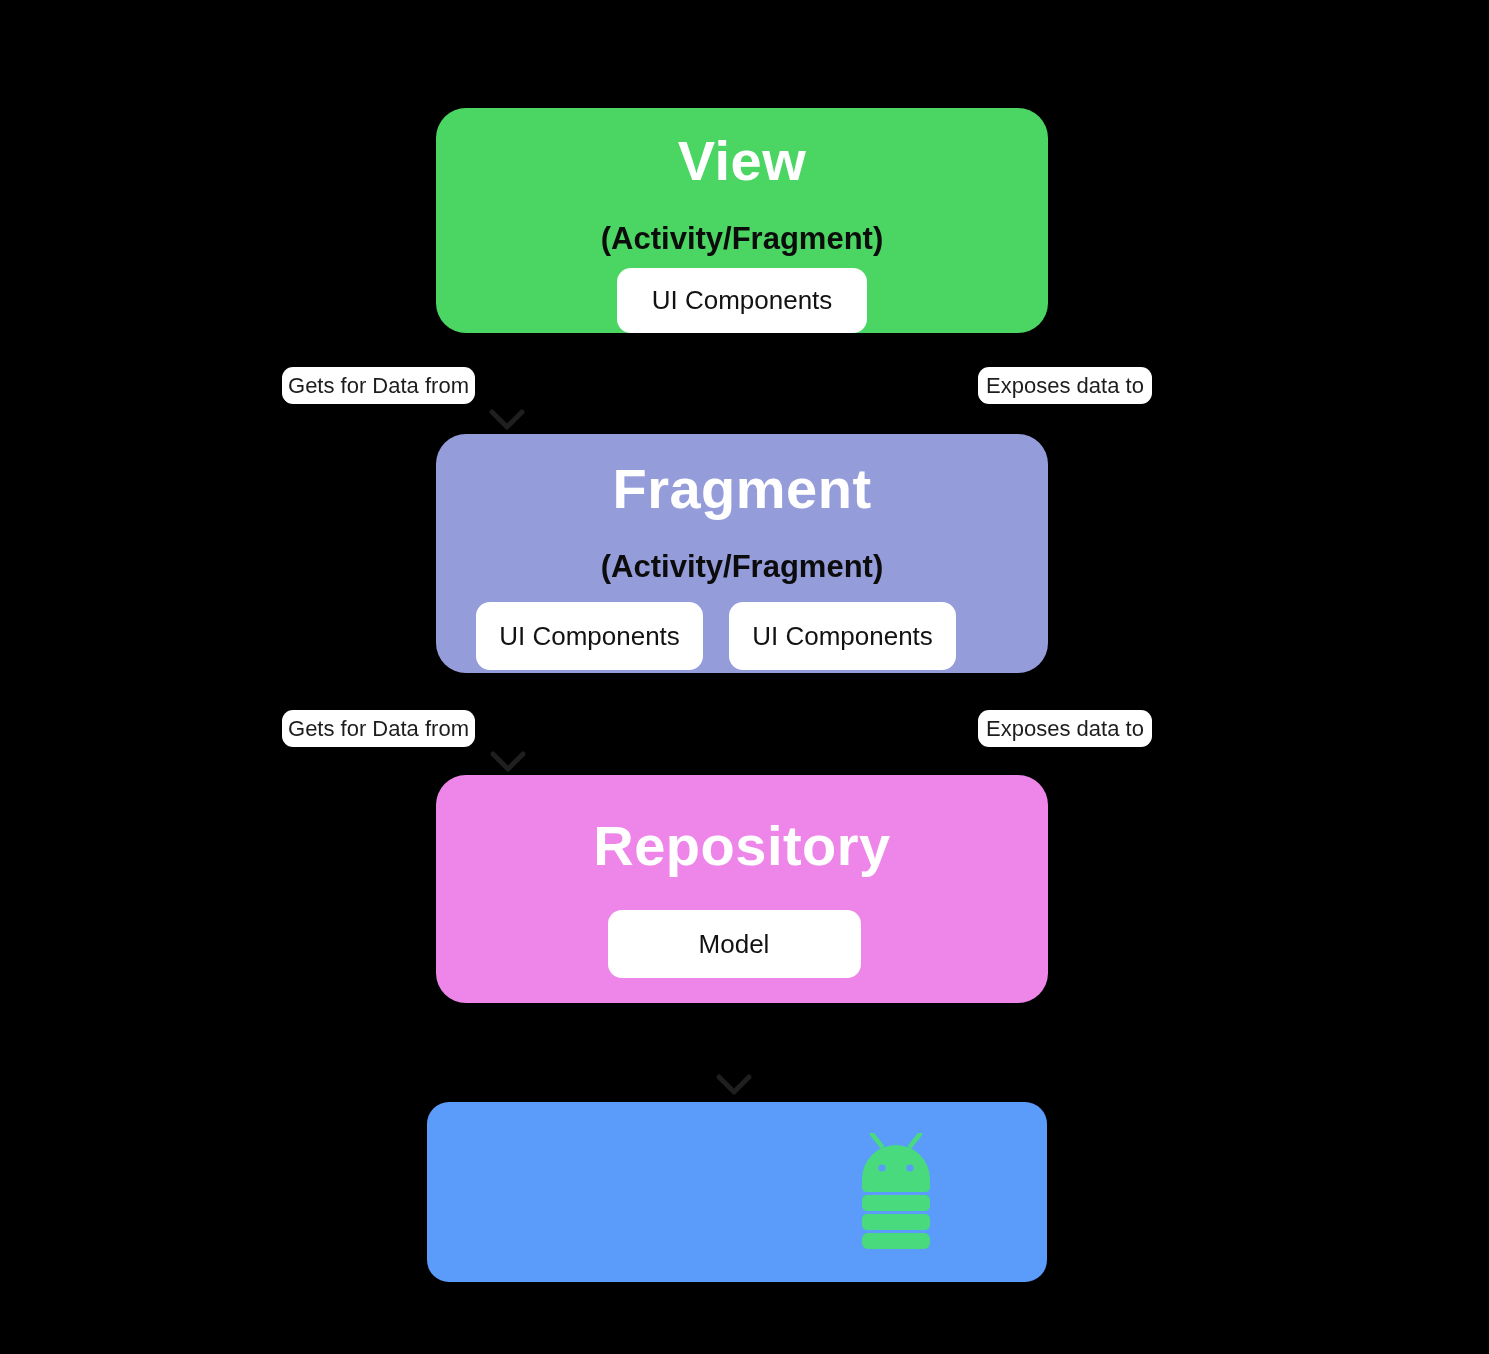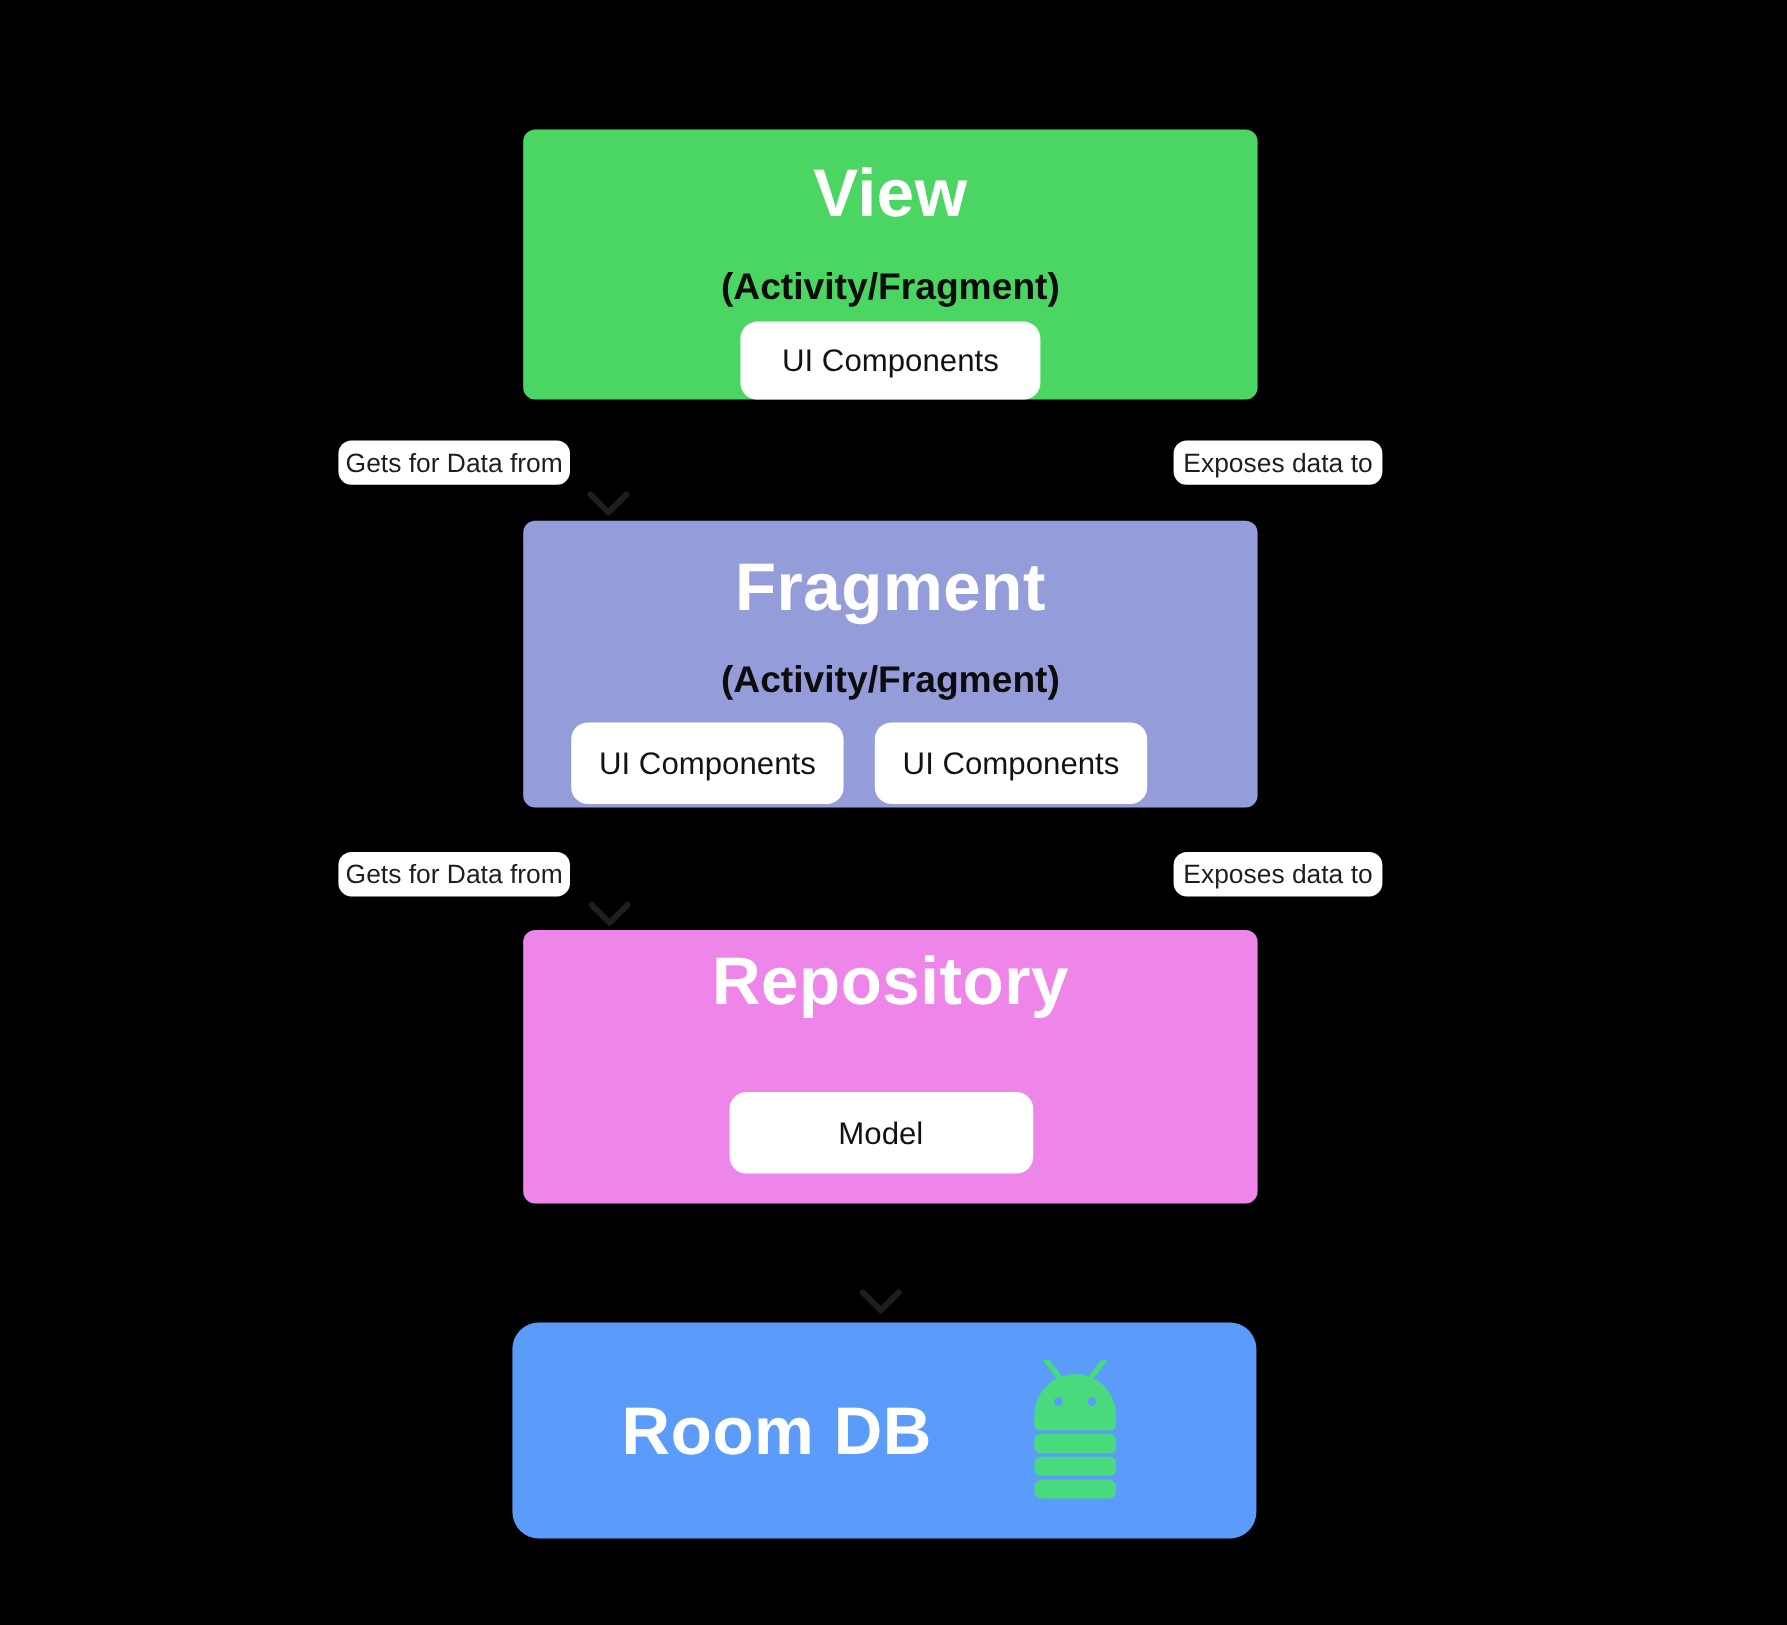--- a/index.html
+++ b/index.html
@@ -14,29 +14,29 @@
     background: #000000;
     font-family: "Liberation Sans", sans-serif;
     overflow: hidden;
   }
 
   
   .box {
     position: absolute;
     left: 436px;
     width: 612px;
-    border-radius: 10px;
+    border-radius: 30px;
     display: flex;
     flex-direction: column;
     align-items: center;
     box-sizing: border-box;
   }
   .box-view       { top: 108px;  height: 225px; background: #4BD663; padding-top: 22px; }
   .box-viewmodel  { top: 434px;  height: 239px; background: #959CDA; padding-top: 24px; }
-  .box-repository { top: 775px;  height: 228px; background: #EE86EA; padding-top: 12px; }
+  .box-repository { top: 775px;  height: 228px; background: #EE86EA; padding-top: 40px; }
   .box-roomdb {
     top: 1102px; left: 427px; width: 620px; height: 180px;
     background: #5B9CFA; border-radius: 22px;
     flex-direction: row; align-items: center; padding: 0;
   }
 
   .box-title {
     font-size: 56px;
     font-weight: 700;
     color: #ffffff;
@@ -143,21 +143,20 @@
   <section class="box box-repository">
     <div class="box-title">Repository</div>
     <div class="pill pill-model">Model</div>
   </section>
 
   <svg class="chevron chev-3" width="46" height="28" viewBox="0 0 46 28">
     <path d="M8 6 L23 21 L38 6" stroke="#1f1f1f" stroke-width="5" fill="none" stroke-linecap="round" stroke-linejoin="round"></path>
   </svg>
 
   <section class="box box-roomdb">
-    <div class="room-title">Room DB</div>
     <svg class="android-icon" width="76" height="116" viewBox="0 0 76 116">
       <g fill="#48DA7D">
         <path d="M14 1 L23.5 13" stroke="#48DA7D" stroke-width="4.5" fill="none" stroke-linecap="round"></path>
         <path d="M62 1 L52.5 13" stroke="#48DA7D" stroke-width="4.5" fill="none" stroke-linecap="round"></path>
         <path d="M4 46 A34 34 0 0 1 72 46 L72 54 Q72 59 67 59 L9 59 Q4 59 4 54 Z"></path>
         <rect x="4" y="62" width="68" height="16" rx="5"></rect>
         <rect x="4" y="81" width="68" height="16" rx="5"></rect>
         <rect x="4" y="100" width="68" height="16" rx="6"></rect>
         <circle cx="24" cy="35" r="3.6" fill="#5B9CFA"></circle>
         <circle cx="52" cy="35" r="3.6" fill="#5B9CFA"></circle>

